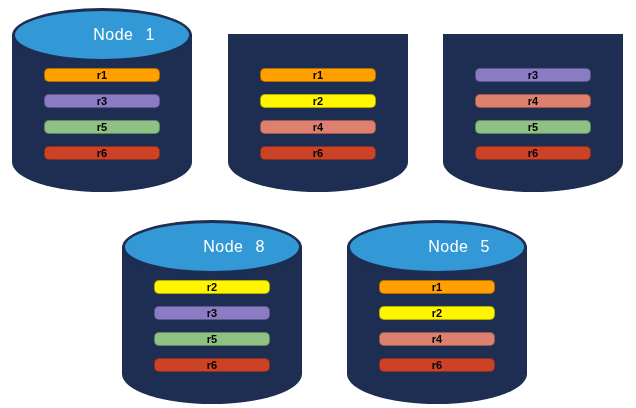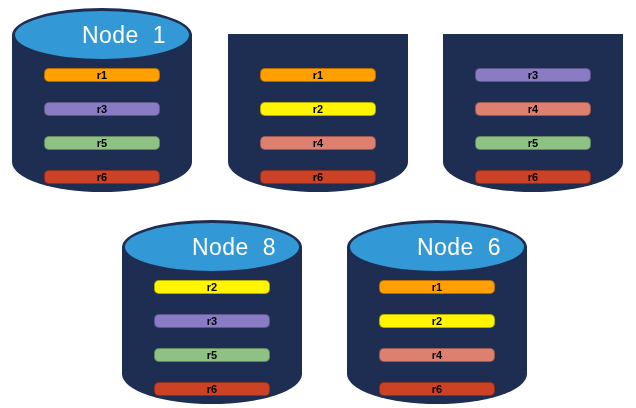--- a/index.html
+++ b/index.html
@@ -40,36 +40,36 @@
     background: #3399D6;
     border: 3px solid #1E2D52;
     border-radius: 50%;
     z-index: 2;
     display: flex;
     align-items: center;
     justify-content: center;
   }
   .node-title {
     color: #FFFFFF;
-    font-size: 23px;
+    font-size: 16px;
     word-spacing: 7px;
     letter-spacing: 0.5px;
     white-space: nowrap;
     padding-left: 44px;
   }
   .bars {
     position: absolute;
     left: 0;
     right: 0;
     top: 60px;
     z-index: 3;
     display: flex;
     flex-direction: column;
     align-items: center;
-    gap: 20px;
+    gap: 12px;
   }
   .replica-bar {
     width: 116px;
     height: 14px;
     box-sizing: border-box;
     border: 1px solid rgba(0,0,0,0.30);
     border-radius: 5px;
     display: flex;
     align-items: center;
     justify-content: center;
@@ -165,21 +165,21 @@
         </div>
         <div class="replica-bar" style="background: rgb(203, 66, 39);">
           <span class="replica-label">r6</span>
         </div>
       </div>
   </div>
 
   <div class="node pos-n5">
     <div class="cyl-body"></div>
     <div class="cyl-top">
-      <span class="node-title">Node 6</span>
+      <span class="node-title">Node 5</span>
     </div>
     <div class="bars">
         <div class="replica-bar" style="background: rgb(255, 160, 0);">
           <span class="replica-label">r1</span>
         </div>
         <div class="replica-bar" style="background: rgb(255, 245, 0);">
           <span class="replica-label">r2</span>
         </div>
         <div class="replica-bar" style="background: rgb(221, 128, 112);">
           <span class="replica-label">r4</span>

